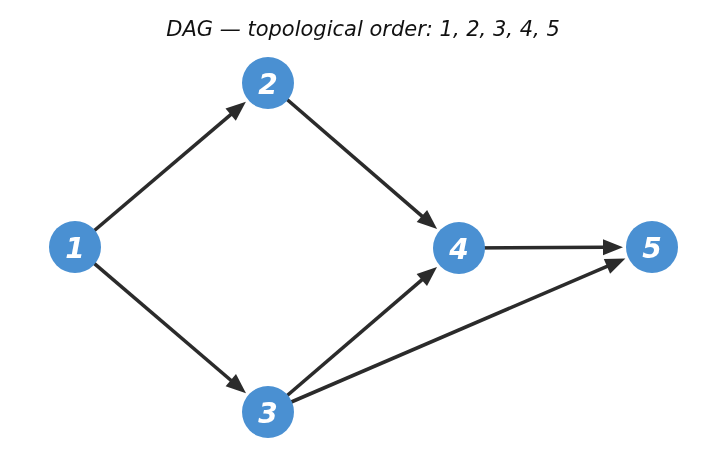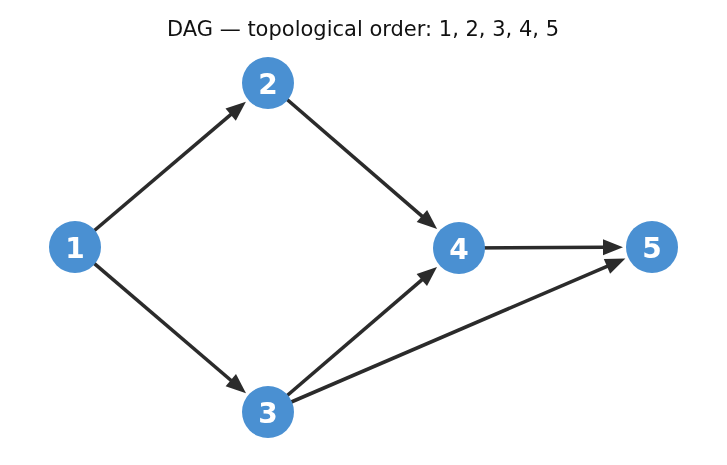--- a/index.html
+++ b/index.html
@@ -9,20 +9,21 @@
     height: 465px;
     background: #ffffff;
     overflow: hidden;
     font-family: "DejaVu Sans", sans-serif;
   }
   #figure {
     position: relative;
     width: 727px;
     height: 465px;
     background: #ffffff;
+    font-style: italic;
   }
   svg { display: block; }
   .diagram-title {
     font-family: "DejaVu Sans", sans-serif;
     font-size: 21px;
     fill: #111111;
   }
   .node-label {
     font-family: "DejaVu Sans", sans-serif;
     font-size: 28px;

